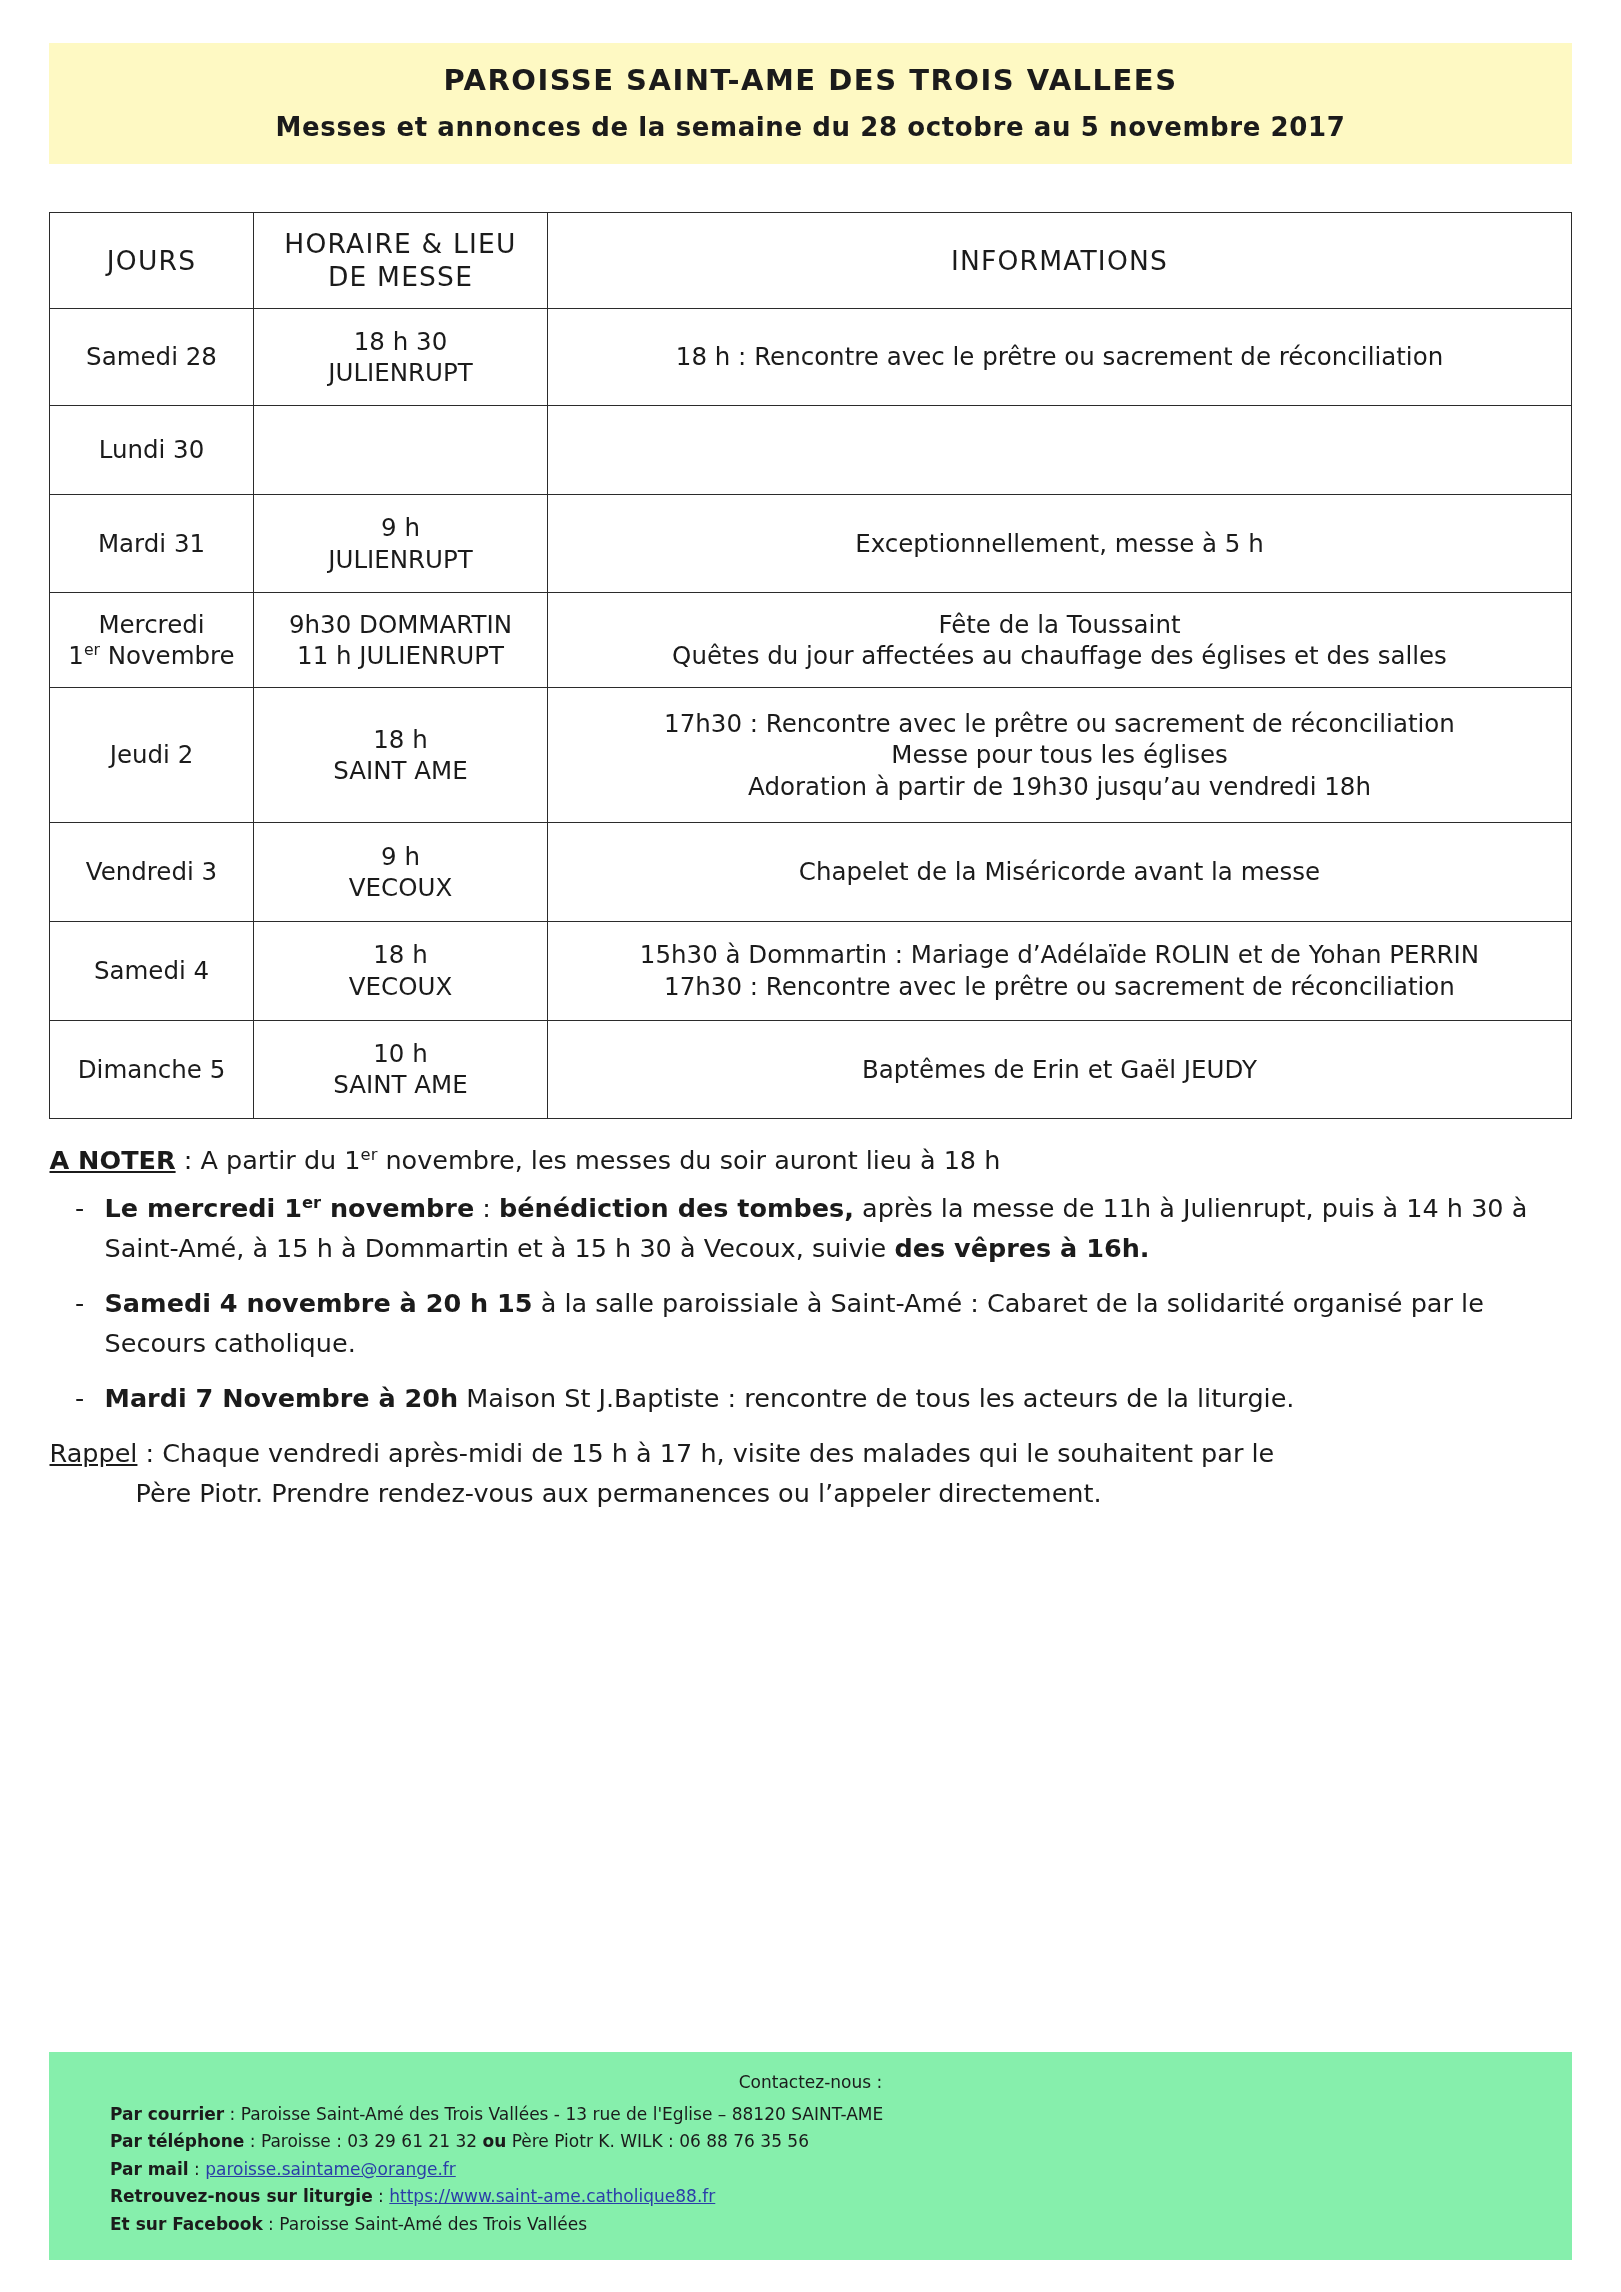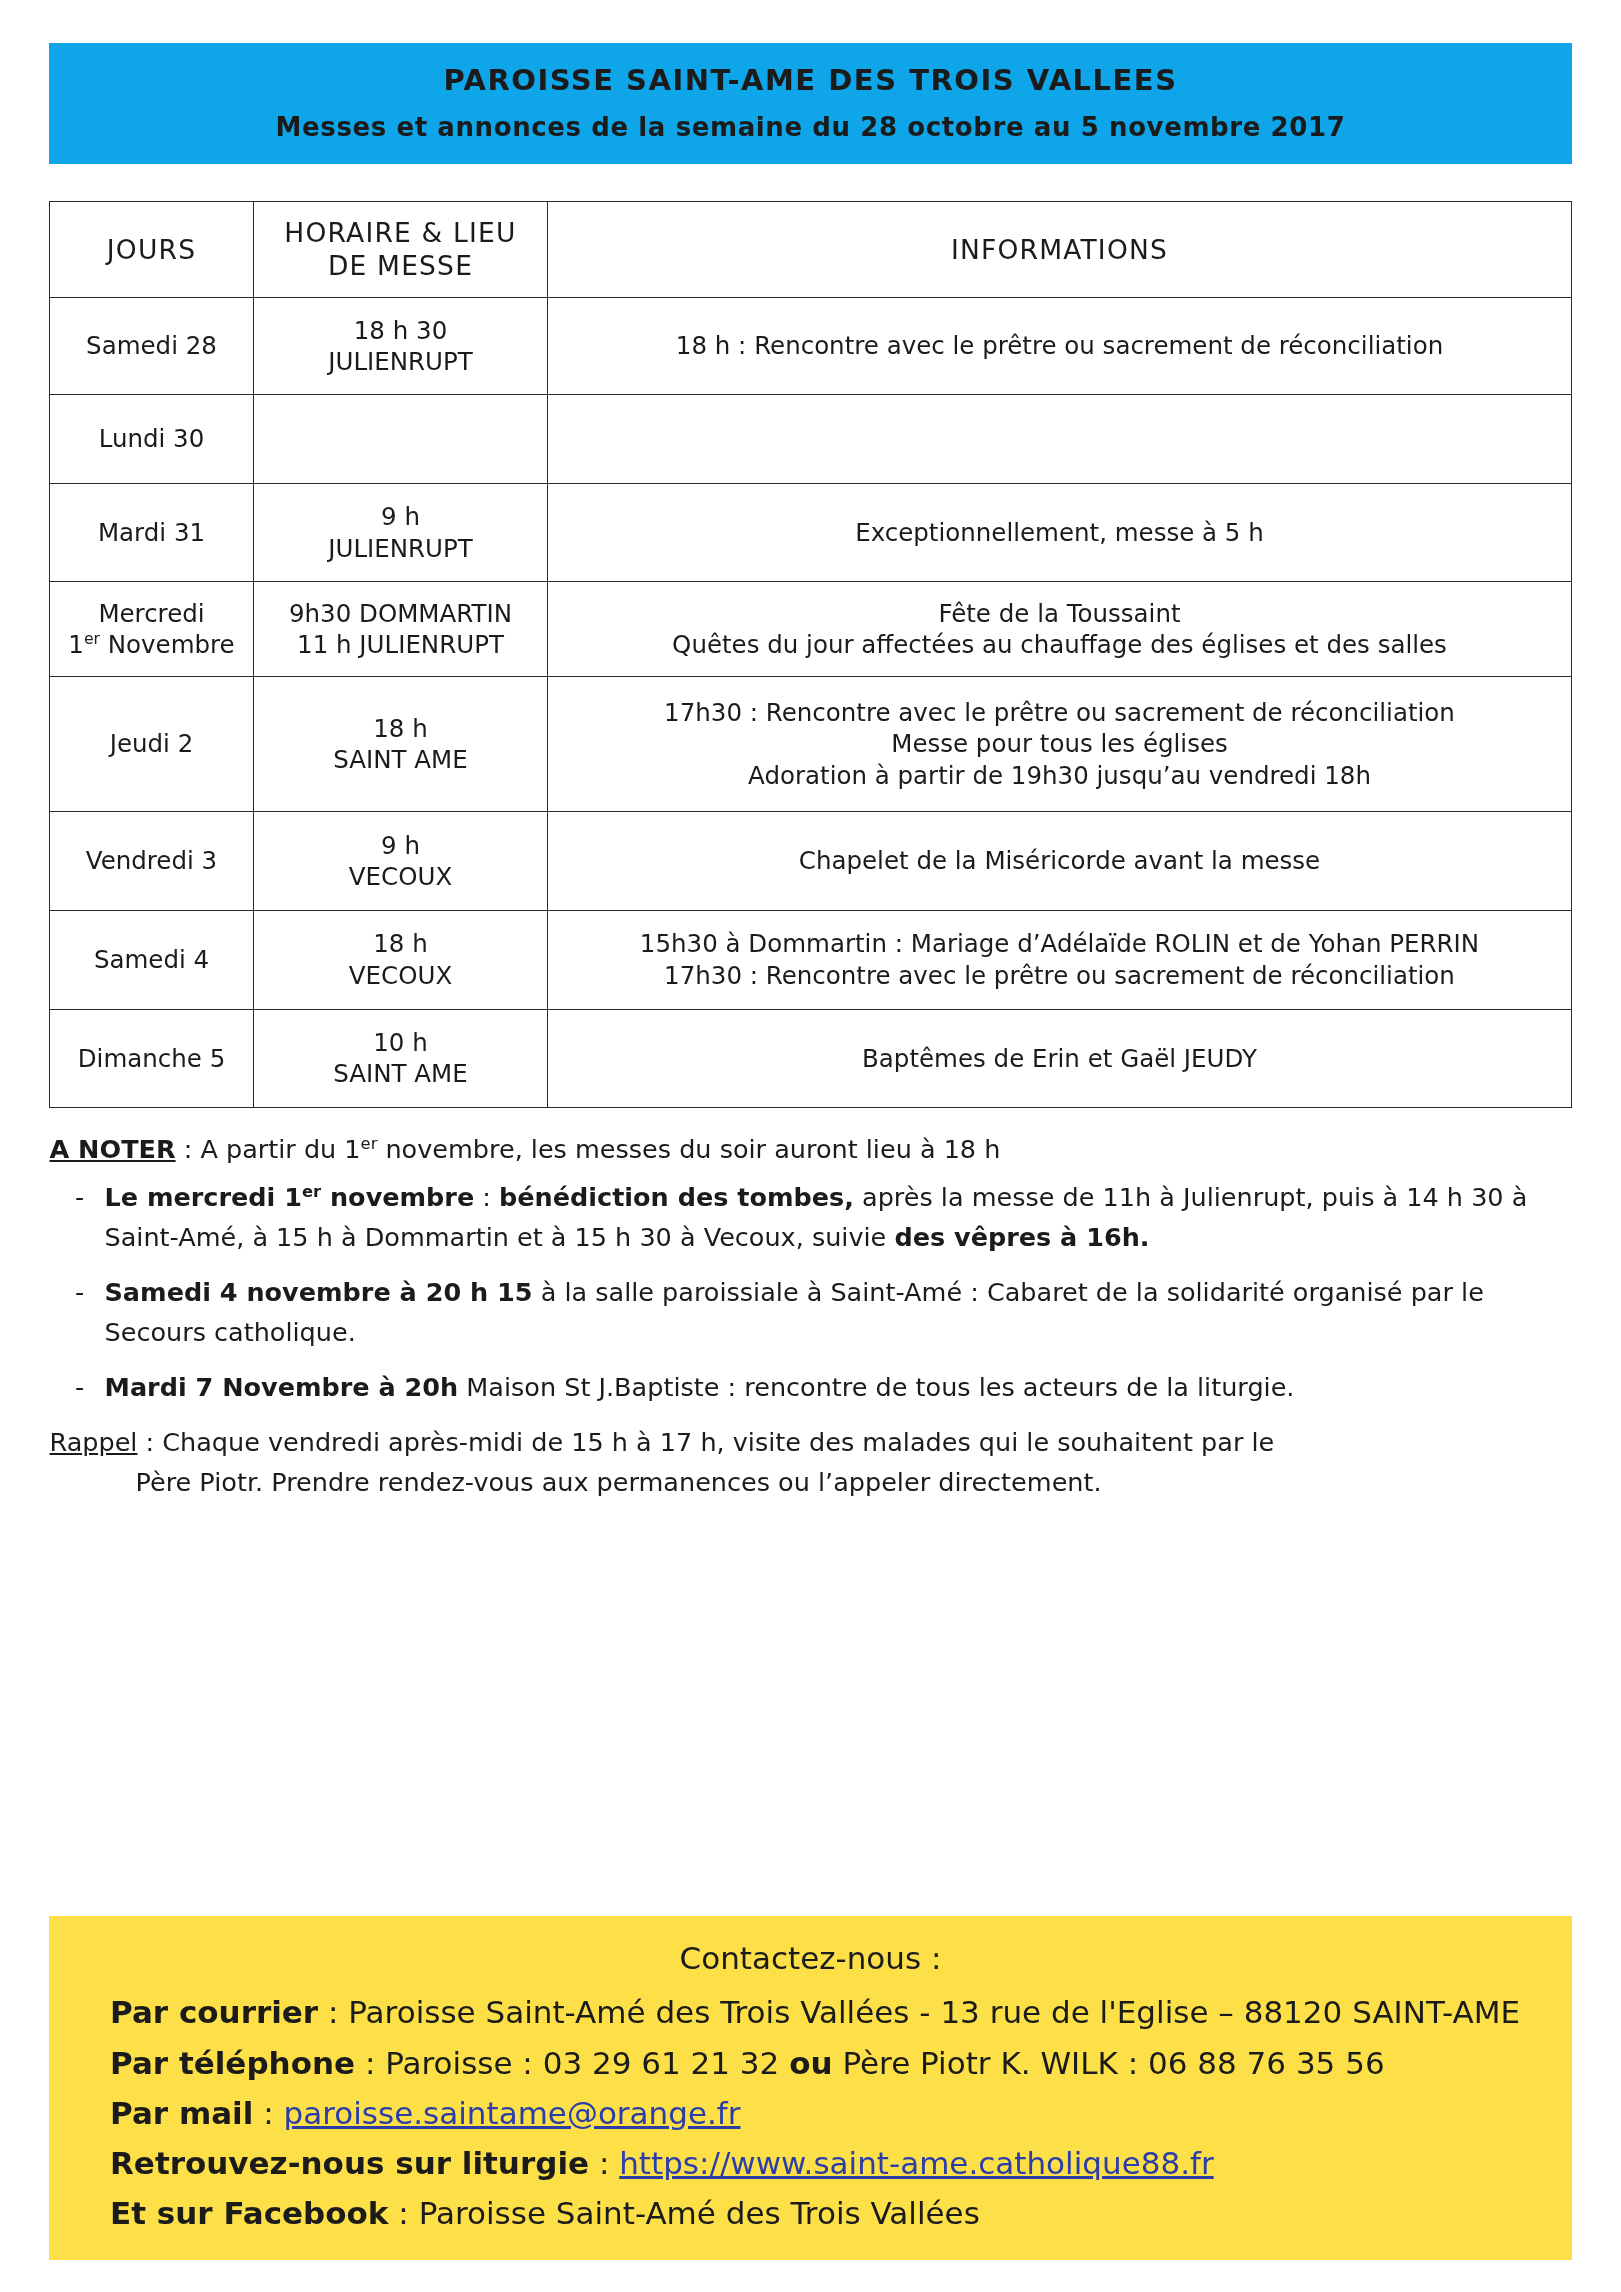--- a/index.html
+++ b/index.html
@@ -18,24 +18,24 @@
   .page {
     width: 1621px;
     height: 2293px;
     box-sizing: border-box;
     padding: 43px 49px 0 49px;
     position: relative;
   }
 
   
   .header-banner {
-    background: #0ea5e9;
+    background: #fef9c3;
     padding: 19.6px 9.8px 21.6px 9.8px;
     text-align: center;
-    margin: 0 0 37px 0;
+    margin: 0 0 48px 0;
   }
   .header-title {
     font-size: 29px;
     font-weight: bold;
     letter-spacing: 1.5px;
     margin-bottom: 15.7px;
     font-family: "DejaVu Sans", sans-serif;
   }
   .header-subtitle {
     font-size: 26px;
@@ -126,24 +126,24 @@
     display: block;
     padding-left: 86px;
   }
 
   
   .footer {
     position: absolute;
     left: 49px;
     right: 49px;
     bottom: 33px;
-    background: #fde047;
+    background: #86efac;
     padding: 17.6px 33px 21.6px 33px;
     box-sizing: border-box;
-    font-size: 31px;
+    font-size: 17px;
     line-height: 1.62;
   }
   .footer .contact-head {
     text-align: center;
     margin-bottom: 3.9px;
   }
   .footer .flabel { font-weight: bold; margin-left: 28px; }
   .link {
     color: #2b3ea8;
     text-decoration: underline;

